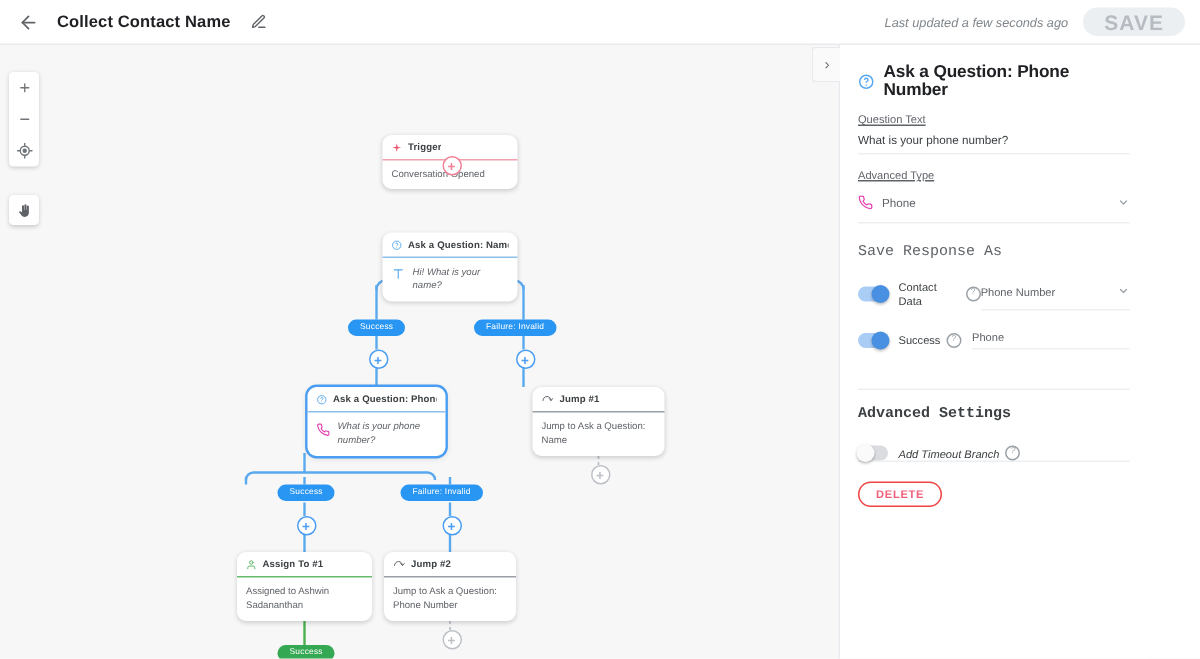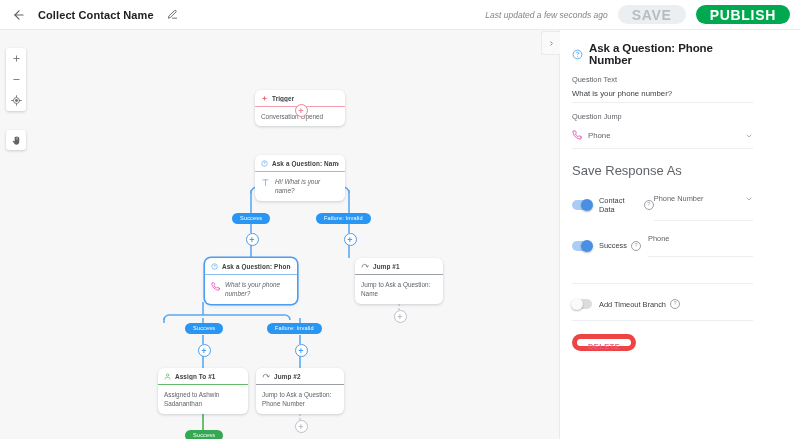--- a/index.html
+++ b/index.html
@@ -100,53 +100,53 @@
     background:#fff;border-left:1px solid #e8eaed;box-sizing:border-box;
     padding:12px 12px 0 12px;overflow:hidden;
   }
   .panel-title-row{display:flex;align-items:center;gap:6px;}
   .panel-title{font-size:11.5px;font-weight:bold;color:#202124;letter-spacing:-.1px;}
   .panel-desc{
     font-size:7.4px;color:#5f6368;line-height:1.65;margin-top:7px;
     padding-bottom:9px;border-bottom:1px solid #eceff1;
   }
   .field{margin-top:9px;}
-  .field-label{font-size:7.4px;color:#5f6368;}
+  .field-label{font-size:7.4px;color:#5f6368;text-decoration:underline;}
   .field-value{
     font-size:7.8px;color:#3c4043;padding:5px 0 4px 0;border-bottom:1px solid #eceff1;
   }
   .field-select{
     display:flex;align-items:center;gap:6px;padding:5px 0 4px 0;
     border-bottom:1px solid #eceff1;
   }
   .field-select .sv{font-size:7.8px;color:#5f6368;}
   .chev{margin-left:auto;color:#9aa0a6;}
-  .section-label{font-size:13px;color:#5f6368;margin-top:14px;}
+  .section-label{font-size:10px;color:#5f6368;margin-top:14px;font-family:Liberation Mono, monospace;}
 
   .toggle-row{display:flex;align-items:center;margin-top:11px;}
   .tgl{width:20px;height:10px;border-radius:5px;position:relative;flex:0 0 auto;cursor:pointer;}
   .tgl.on{background:#aacdf5;}
   .tgl.off{background:#dadce0;}
   .tgl .knob{position:absolute;top:-1px;width:12px;height:12px;border-radius:50%;box-shadow:0 1px 2px rgba(0,0,0,.28);}
   .tgl.on .knob{right:-1px;background:#4a90e2;}
   .tgl.off .knob{left:-1px;background:#fafafa;}
   .tgl-label{font-size:7.4px;color:#3c4043;margin-left:7px;}
   .qmark{
     width:8px;height:8px;border-radius:50%;border:1px solid #9aa0a6;color:#9aa0a6;
     font-size:5.6px;line-height:7px;text-align:center;margin-left:4px;flex:0 0 auto;cursor:pointer;
   }
   .toggle-val{
     margin-left:auto;width:105px;display:flex;align-items:center;
-    border-bottom:1px solid #eceff1;padding-bottom:13px;
+    border-bottom:1px solid #eceff1;padding-bottom:3px;
   }
   .toggle-val .tv{font-size:7.4px;color:#5f6368;}
 
   .adv-sep{border-top:1px solid #eceff1;margin-top:26px;}
   .delete-btn{
-    margin-top:13px;border:5px solid #ef4444;color:#ef5f79;background:#fff;
+    margin-top:13px;border:1px solid #ef4444;color:#ef5f79;background:#fff;
     border-radius:11px;font-size:7.4px;font-weight:bold;letter-spacing:.5px;
     padding:0 11px;height:17px;line-height:15px;cursor:pointer;
   }
 </style>
 </head>
 <body>
 
 <div id="app">
 
   <div class="topbar">
@@ -159,21 +159,20 @@
     <div class="wf-title">Collect Contact Name</div>
     <div class="edit-icon">
       <svg width="11" height="11" viewBox="0 0 24 24" fill="none" stroke="#5f6368" stroke-width="2" stroke-linecap="round" stroke-linejoin="round">
         <path d="M12 20h9"></path>
           <path d="M16.5 3.5a2.12 2.12 0 0 1 3 3L7 19l-4 1 1-4Z"></path>
       </svg>
     </div>
     <div class="topbar-right">
       <div class="updated">Last updated a few seconds ago</div>
       <button class="btn btn-save">SAVE</button>
-      <button class="btn btn-publish">PUBLISH</button>
     </div>
   </div>
 
   <div class="canvas">
 
     <div class="zoom-ctrl">
       <div class="zb">
         <svg width="9" height="9" viewBox="0 0 24 24" stroke="#70757a" stroke-width="2.4" stroke-linecap="round">
             <line x1="12" y1="5" x2="12" y2="19"></line>
             <line x1="5" y1="12" x2="19" y2="12"></line>
@@ -393,21 +392,21 @@
       <span class="panel-title">Ask a Question: Phone Number</span>
     </div>
 
 
     <div class="field">
       <div class="field-label">Question Text</div>
       <div class="field-value">What is your phone number?</div>
     </div>
 
     <div class="field">
-      <div class="field-label">Question Jump</div>
+      <div class="field-label">Advanced Type</div>
       <div class="field-select">
         <span class="nico">
           <svg width="10" height="10" viewBox="0 0 24 24" fill="none" stroke="#e33fb0" stroke-width="2" stroke-linecap="round" stroke-linejoin="round">
             <path d="M22 16.9v3a2 2 0 0 1-2.2 2 19.8 19.8 0 0 1-8.6-3.1 19.5 19.5 0 0 1-6-6A19.8 19.8 0 0 1 2.1 4.2 2 2 0 0 1 4.1 2h3a2 2 0 0 1 2 1.7c.1 1 .3 1.9.7 2.8a2 2 0 0 1-.5 2.1L8.1 9.9a16 16 0 0 0 6 6l1.3-1.3a2 2 0 0 1 2.1-.4c.9.3 1.8.6 2.8.7a2 2 0 0 1 1.7 2Z"></path>
           </svg>
         </span>
         <span class="sv">Phone</span>
         <span class="chev">
           <svg width="8" height="8" viewBox="0 0 24 24" fill="none" stroke="#9aa0a6" stroke-width="2.4" stroke-linecap="round" stroke-linejoin="round">
               <polyline points="6 9 12 15 18 9"></polyline>
@@ -439,22 +438,23 @@
           <div class="knob"></div>
         </div>
       <span class="tgl-label">Success</span>
       <span class="qmark">?</span>
       <div class="toggle-val">
         <span class="tv">Phone</span>
       </div>
     </div>
 
     <div class="adv-sep"></div>
-
-    <div class="toggle-row" style="margin-top:15px;padding-bottom:11px;border-bottom:1px solid #eceff1;">
+    <div class="section-label" style="margin-top:11px;font-weight:bold;color:#3c4043;">Advanced Settings</div>
+
+    <div class="toggle-row" style="margin-top:15px;border-bottom:1px solid #eceff1;font-style:italic;">
       <div class="tgl off">
           <div class="knob"></div>
         </div>
       <span class="tgl-label">Add Timeout Branch</span>
       <span class="qmark">?</span>
     </div>
 
     <button class="delete-btn">DELETE</button>
   </div>
 </div>

